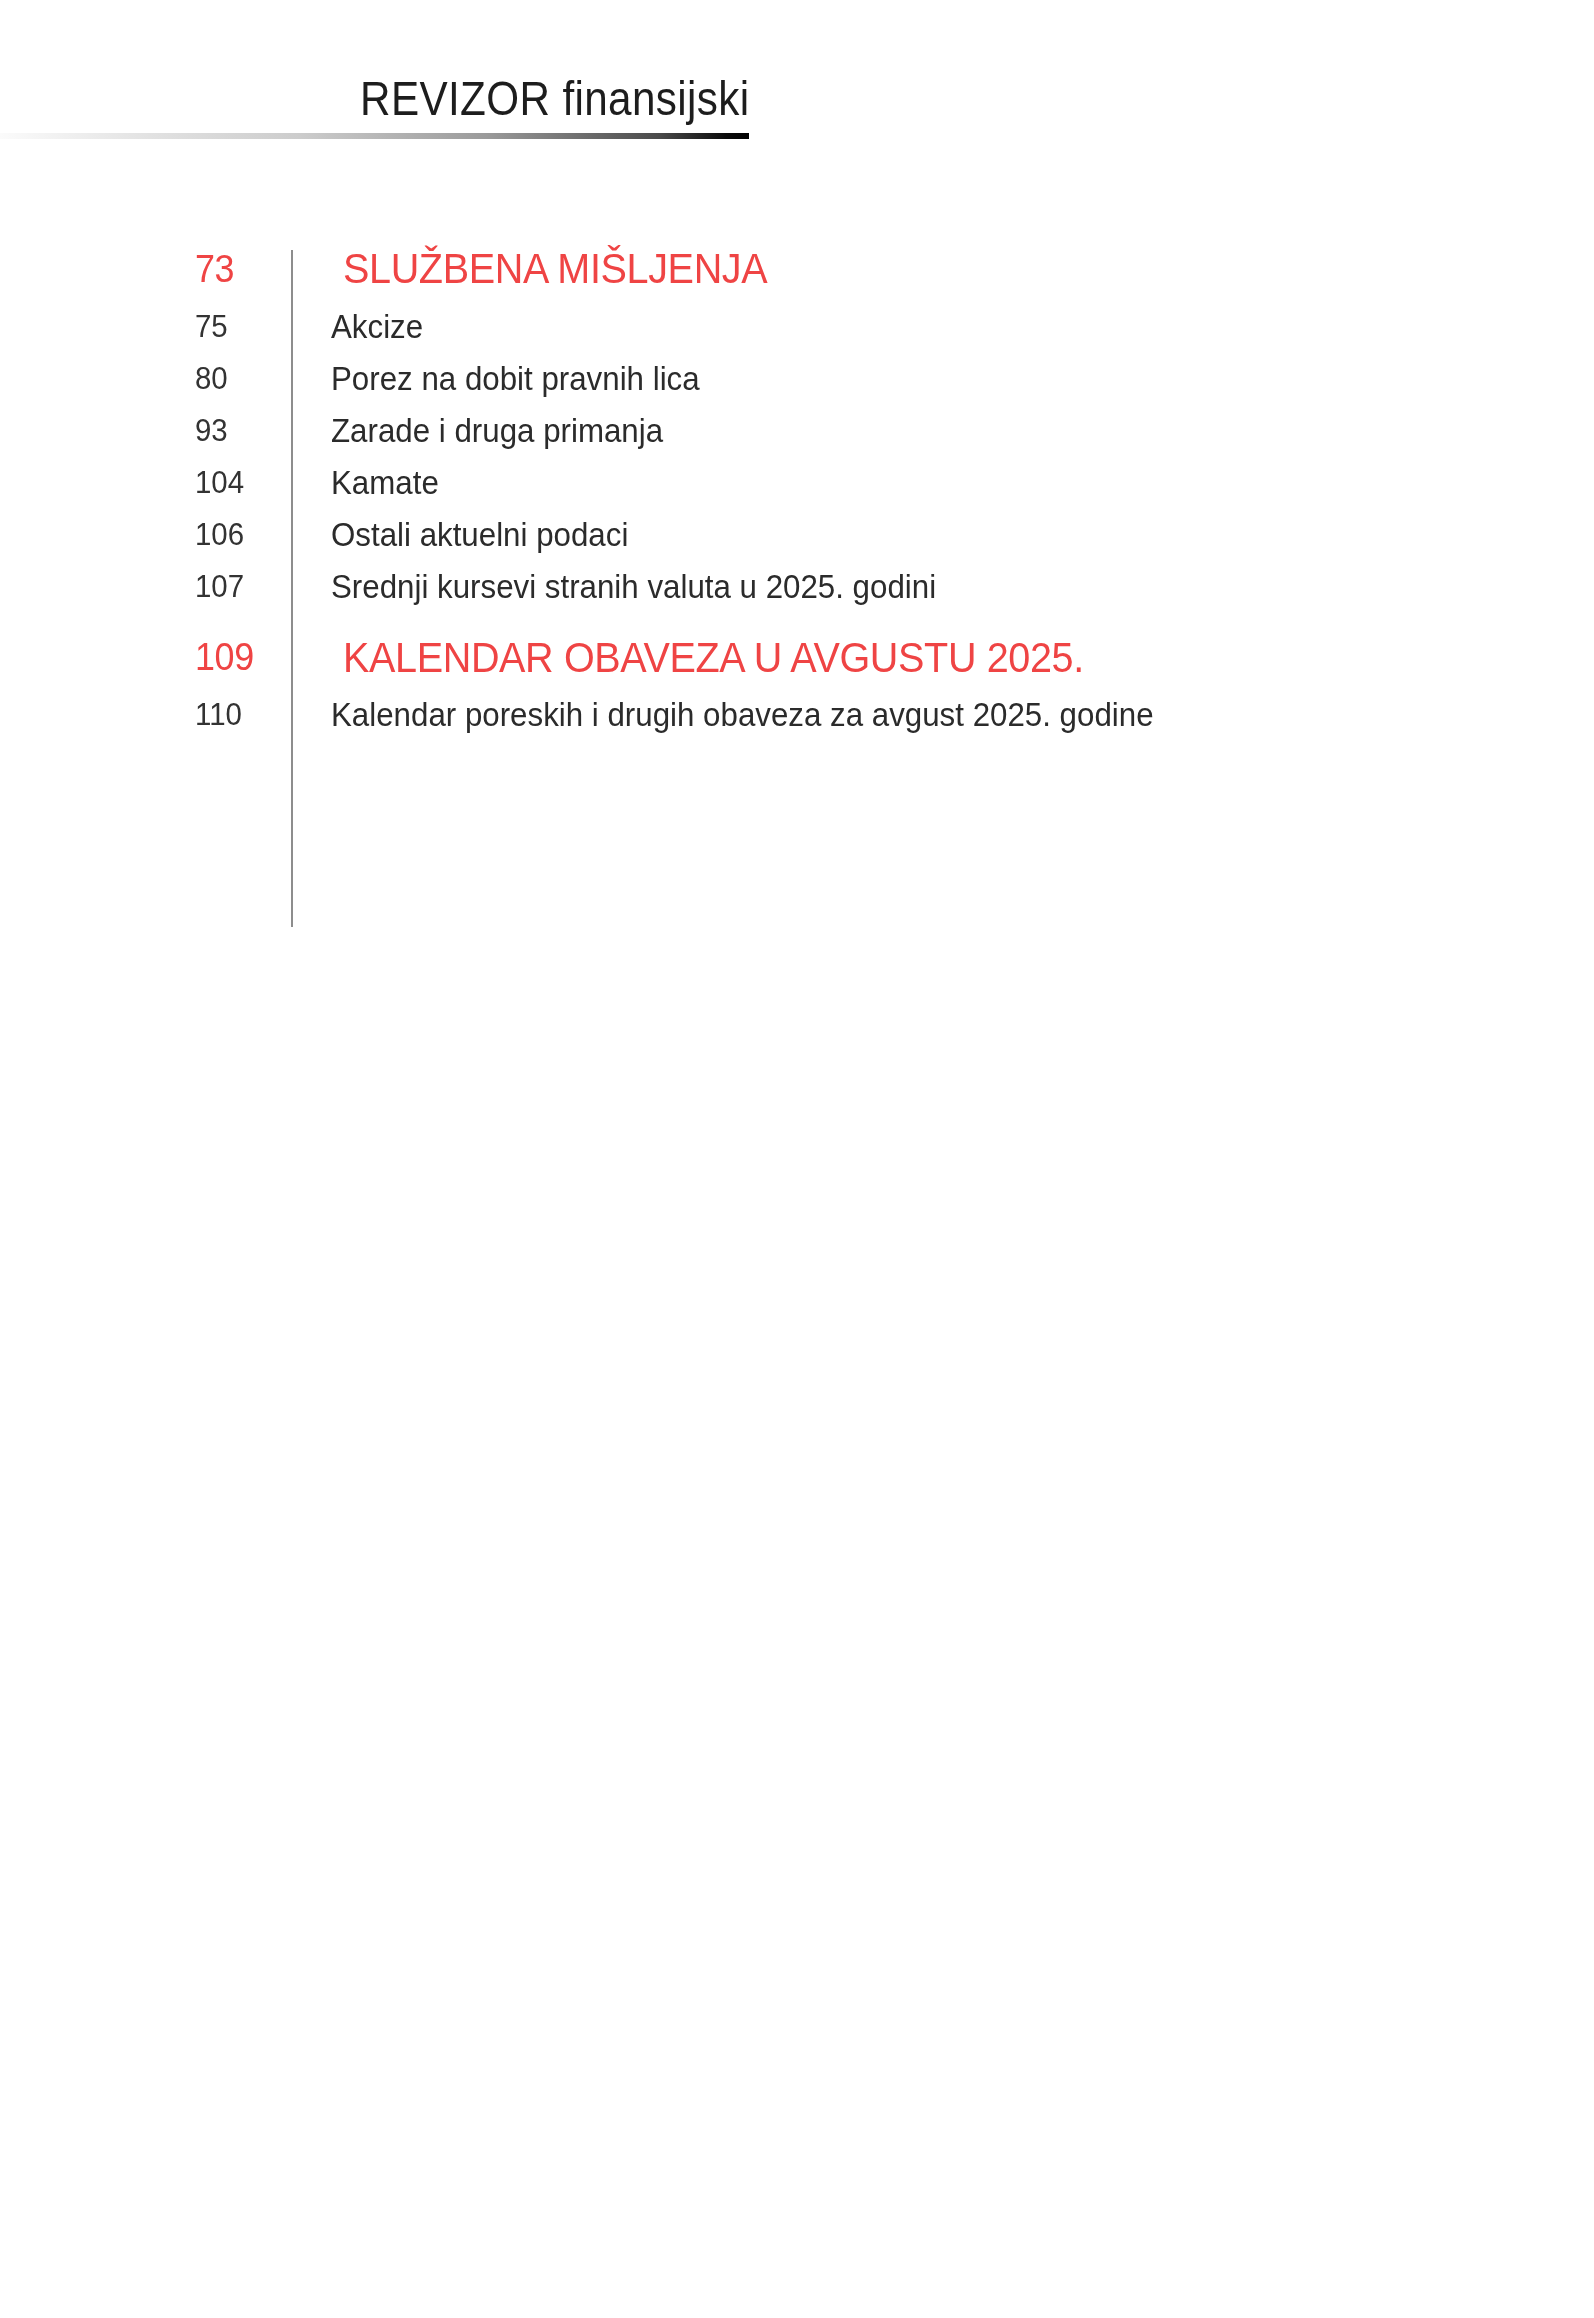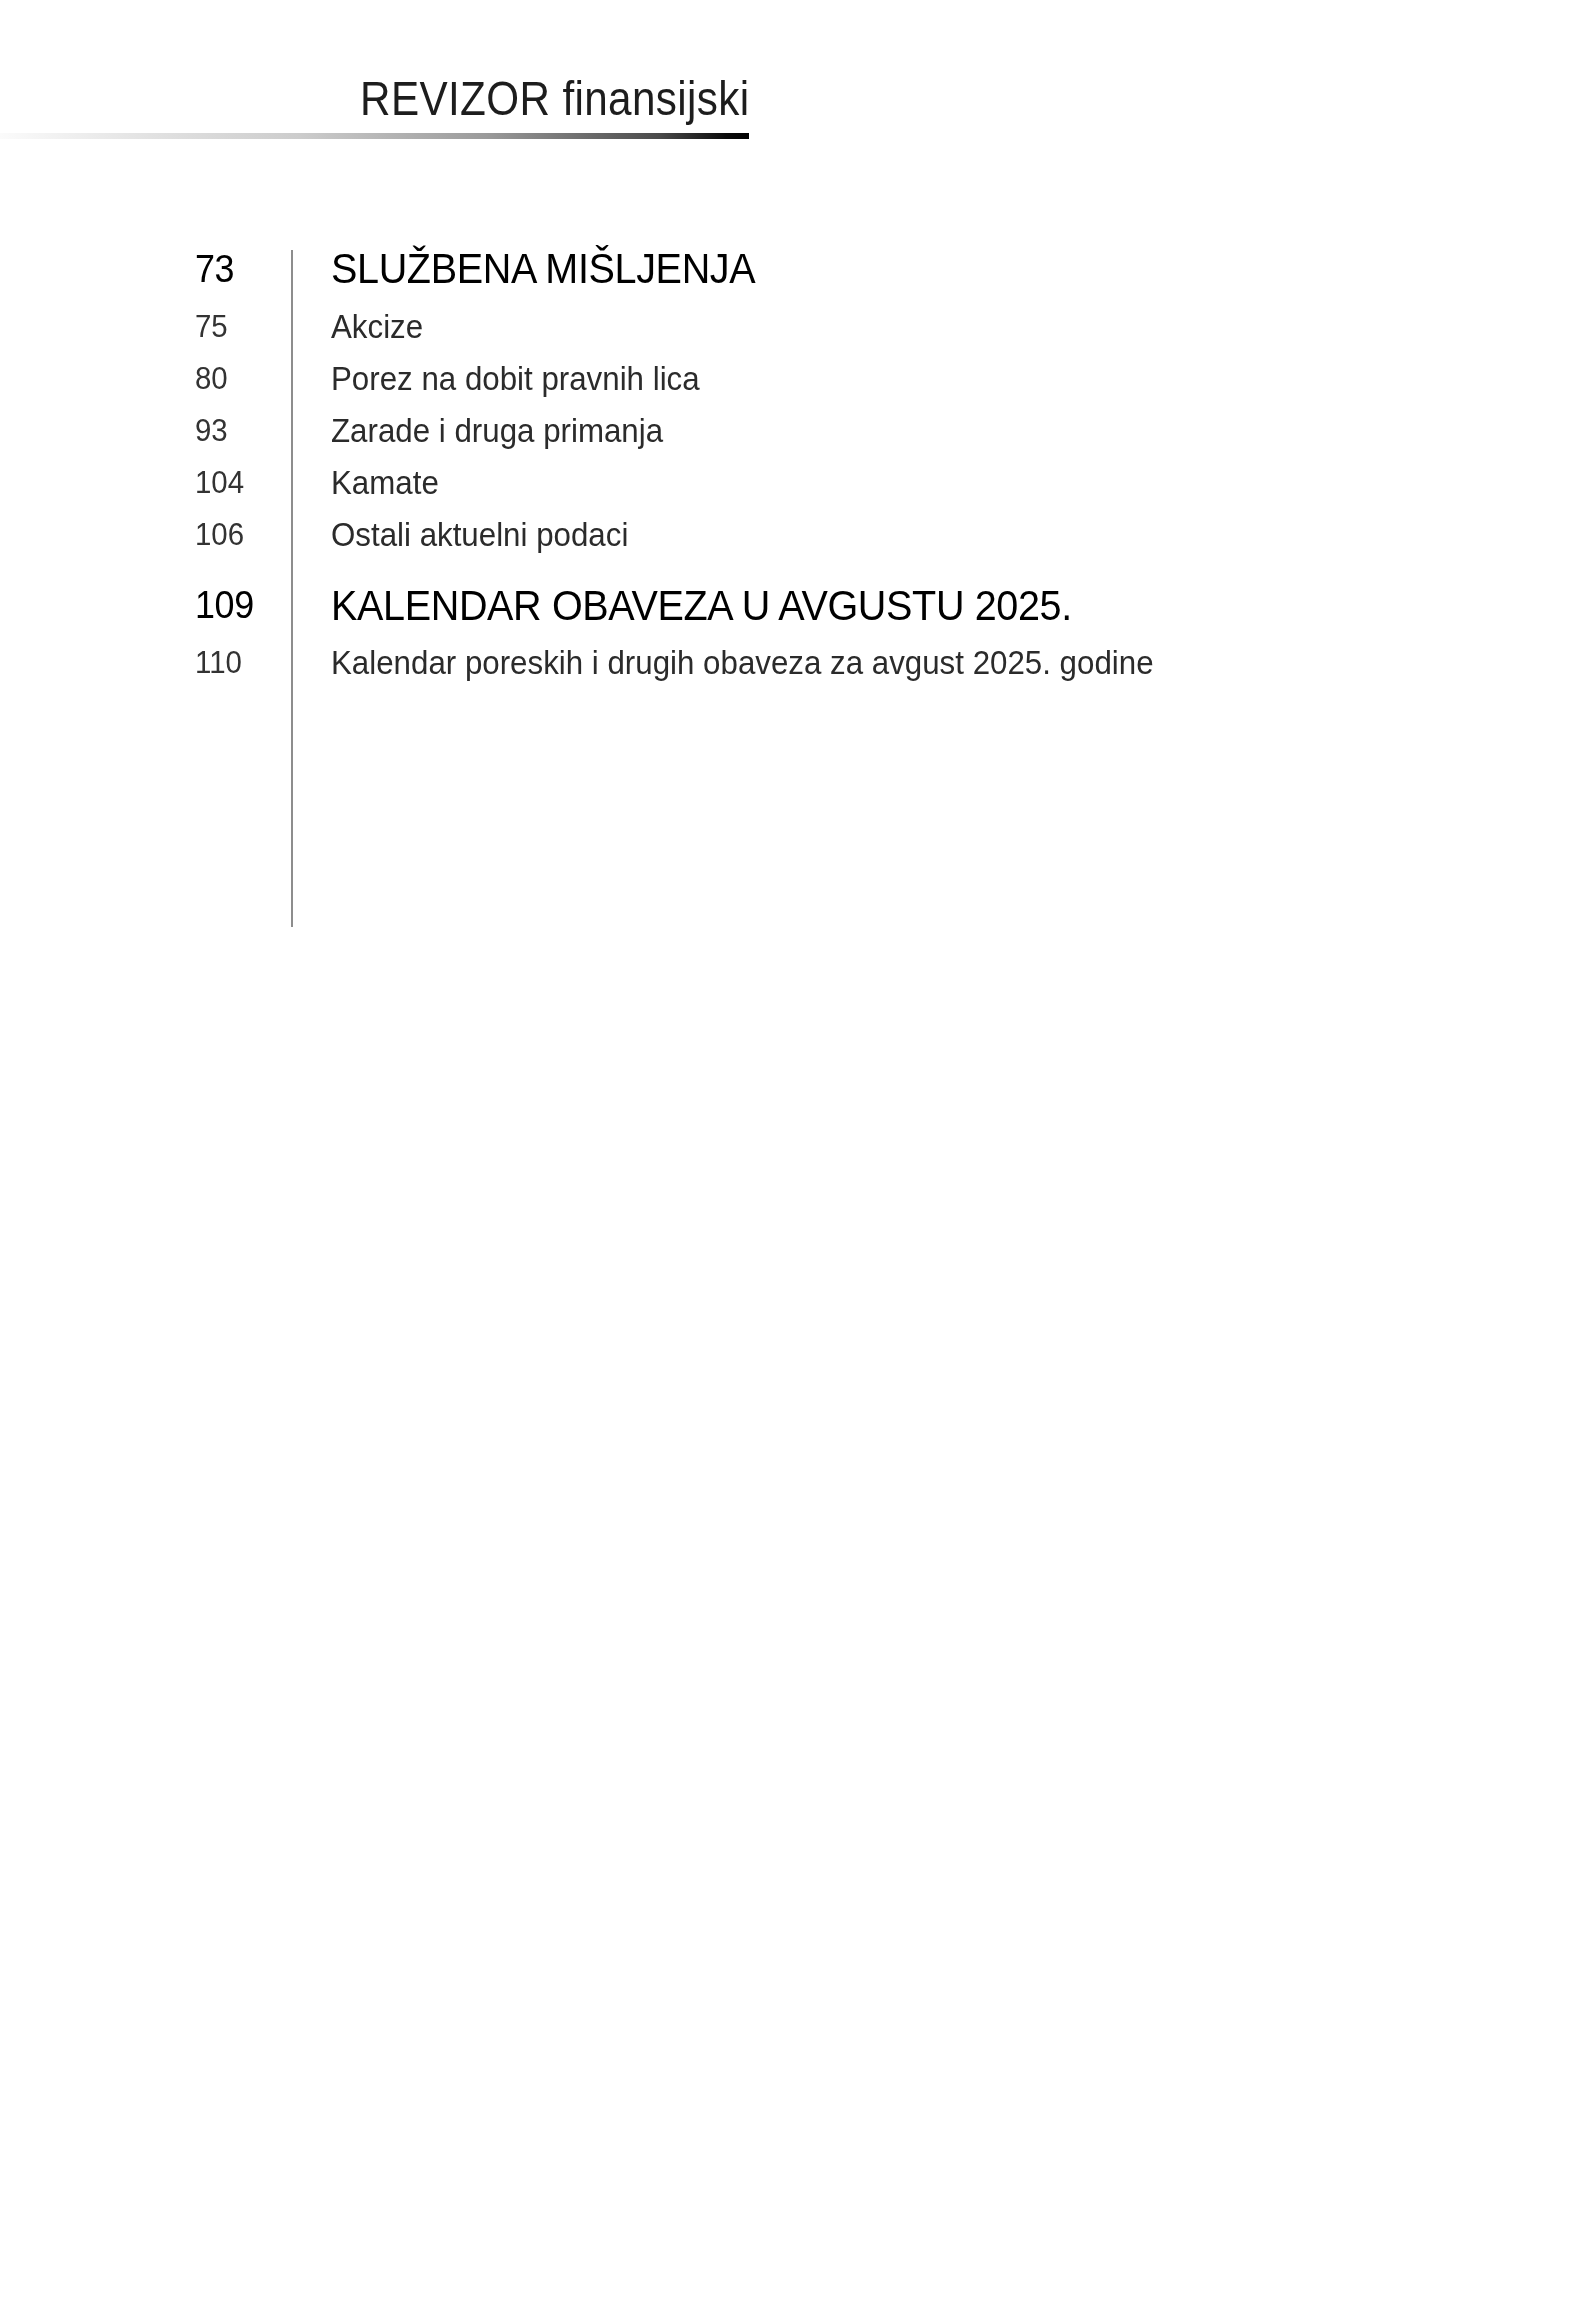--- a/index.html
+++ b/index.html
@@ -82,24 +82,25 @@
     font-size: 34px;
     color: #2b2b2b;
   }
   .toc-row.item .num {
     font-size: 32px;
     color: #333333;
   }
   .toc-row.heading {
     height: 57px;
     font-size: 43px;
-    color: #000000;
+    color: #ef4444;
     margin-top: 16.4px;
     margin-bottom: 3.3px;
     letter-spacing: -0.4px;
+    gap: 12px;
   }
   .toc-row.heading .num {
     font-size: 39px;
   }
   .toc-row.heading:first-child {
     margin-top: 0;
   }
 </style>
 </head>
 <body>
@@ -139,20 +140,24 @@
   <div class="toc-row item">
     <span class="num">104</span>
     <span class="title">Kamate</span>
   </div>
 
   <div class="toc-row item">
     <span class="num">106</span>
     <span class="title">Ostali aktuelni podaci</span>
   </div>
 
+  <div class="toc-row item">
+    <span class="num">107</span>
+    <span class="title">Srednji kursevi stranih valuta u 2025. godini</span>
+  </div>
 
   <div class="toc-row heading">
     <span class="num">109</span>
     <span class="title">KALENDAR OBAVEZA U AVGUSTU 2025.</span>
   </div>
 
   <div class="toc-row item">
     <span class="num">110</span>
     <span class="title">Kalendar poreskih i drugih obaveza za avgust 2025. godine</span>
   </div>

